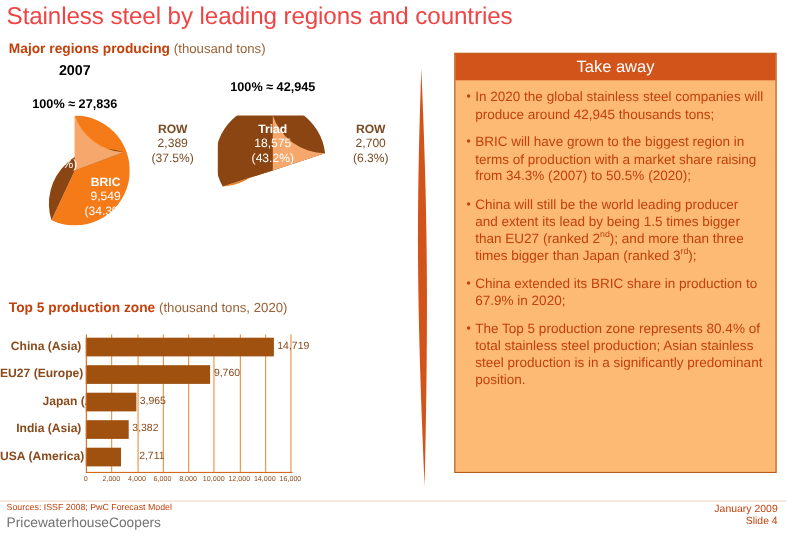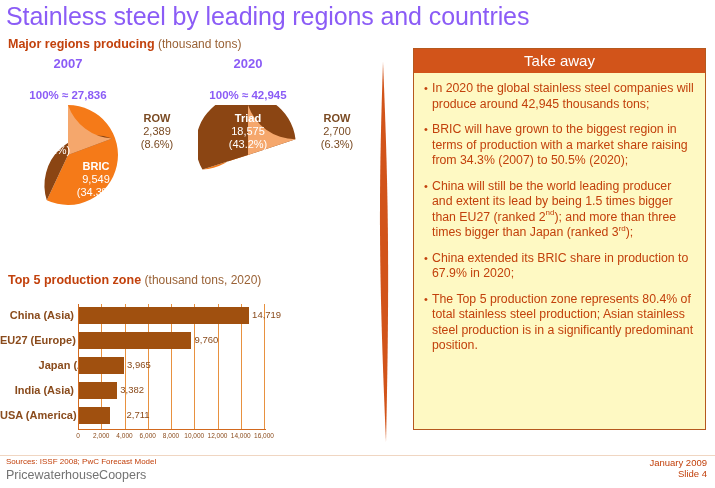--- a/index.html
+++ b/index.html
@@ -16,22 +16,22 @@
     height: 488px;
     background: #ffffff;
     overflow: hidden;
   }
 
   
   #slide-title {
     position: absolute;
     left: 6px;
     top: 2px;
-    font-size: 25px;
-    color: #8b5cf6;
+    font-size: 22px;
+    color: #ef4444;
     letter-spacing: -0.1px;
     white-space: nowrap;
   }
 
   
   .section-head {
     position: absolute;
     white-space: nowrap;
     font-size: 12.5px;
     color: #c2410c;
@@ -47,21 +47,21 @@
   #regions-head { left: 8px; top: 37px; }
   #top5-head    { left: 8px; top: 273px; }
 
   
   .pie-block { position: absolute; }
   .pie-year {
     position: absolute;
     text-align: center;
     white-space: nowrap;
     font-weight: bold;
-    color: #8b5cf6;
+    color: #000000;
   }
   .pie-year .yr { font-size: 13px; display: block; }
   .pie-year .tot { font-size: 11.5px; display: block; margin-top: 18px; }
 
   .pie-svg { position: absolute; }
 
   .pie-label {
     position: absolute;
     text-align: center;
     white-space: nowrap;
@@ -122,21 +122,21 @@
 
   
   #takeaway {
     position: absolute;
     left: 413px;
     top: 48px;
     width: 293px;
     height: 382px;
     border: 1px solid #b5591e;
     box-sizing: border-box;
-    background: #fef9c3;
+    background: #fdba74;
   }
   #takeaway-header {
     height: 24px;
     background: #d2541a;
     color: #ffffff;
     font-size: 15px;
     text-align: center;
     line-height: 24px;
     white-space: nowrap;
   }
@@ -235,27 +235,26 @@
 
     <div class="pie-label inside" style="left:60px; top:160px; width:72px;">
       <span class="nm">BRIC</span>
       <span>9,549</span><br>
       <span>(34.3%)</span>
     </div>
 
     <div class="pie-label outside" style="left:126px; top:112px; width:62px;">
       <span class="nm">ROW</span>
       <span>2,389</span><br>
-      <span>(8.6%)</span>
+      <span>(37.5%)</span>
     </div>
   </div>
 
   <div class="pie-block">
     <div class="pie-year" style="left:198px; top:56px; width:100px;">
-      <span class="yr">2020</span>
       <span class="tot">100% ≈ 42,945</span>
     </div>
 
     <svg class="pie-svg" style="left:198px; top:105px;" width="100" height="100" viewBox="0 0 100 100">
 
       <path d="M 50 50 L 50 0 A 50 50 0 0 1 4.46 64.55 Z" fill="#F57A18"></path>
 
       <path d="M 50 50 L 4.46 64.55 A 50 50 0 1 1 97.53 34.23 Z" fill="#8B4513"></path>
 
       <path d="M 50 50 L 97.53 34.23 A 50 50 0 0 1 50 0 Z" fill="#F5A76C"></path>

